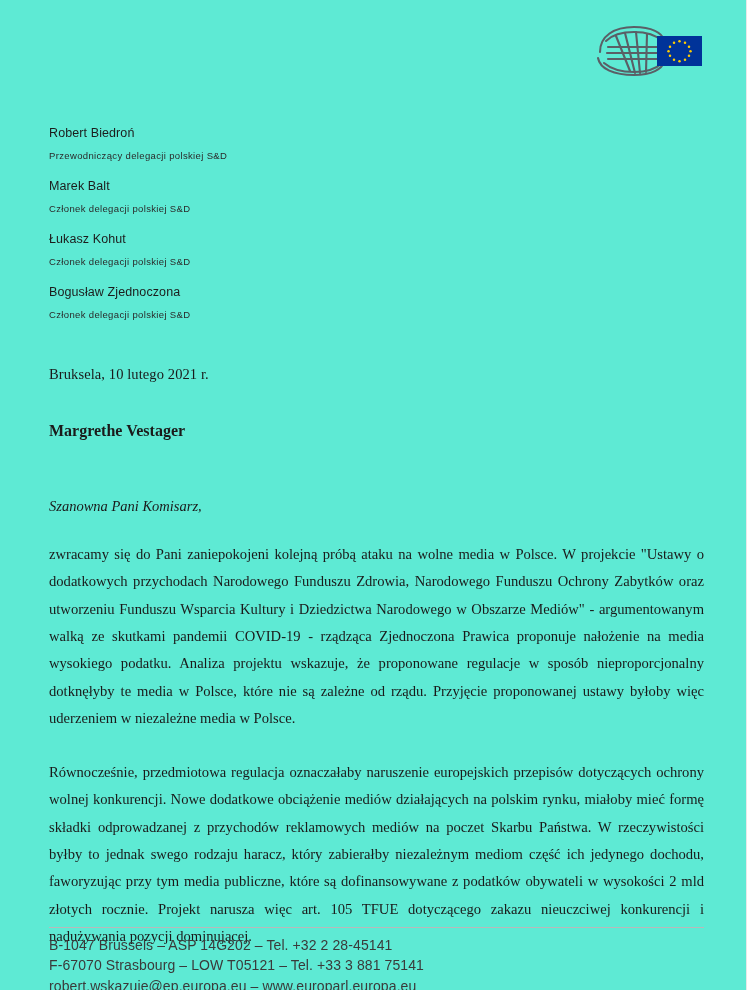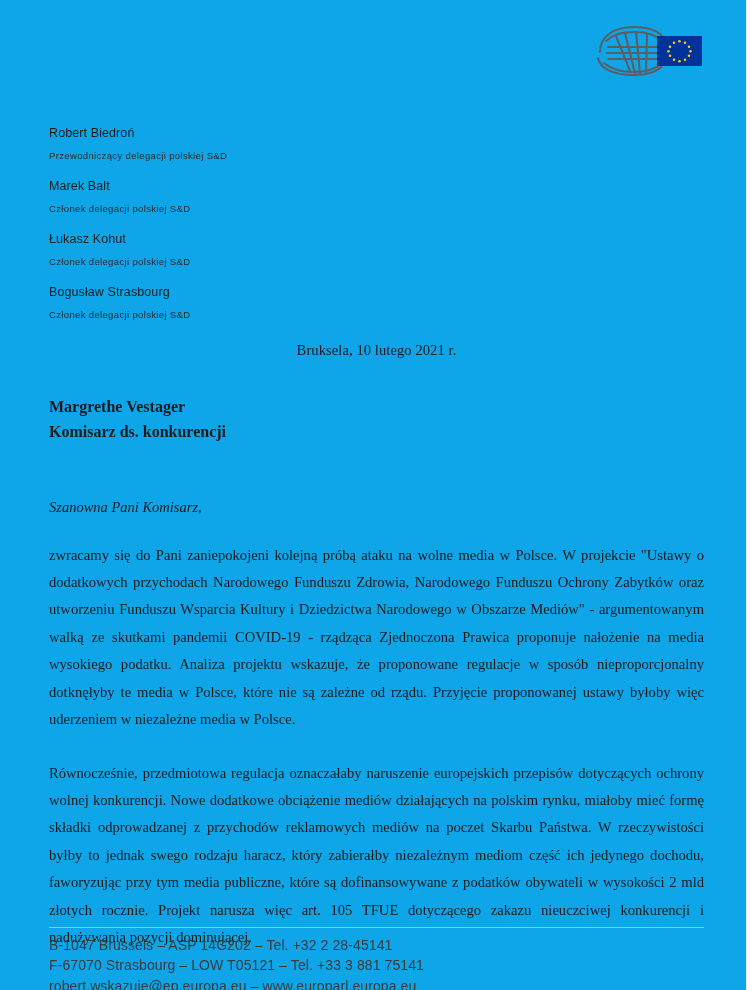--- a/index.html
+++ b/index.html
@@ -14,21 +14,21 @@
     font-family: "Liberation Serif", serif;
     color: #1a1a1a;
     overflow: hidden;
   }
 
   .page {
     position: absolute;
     left: 0; top: 0;
     width: 750px;
     height: 990px;
-    background: #0ea5e9;
+    background: #5eead4;
     box-sizing: border-box;
   }
 
   
   .edge-line {
     position: absolute;
     right: 0;
     top: 0;
     width: 3px;
     height: 990px;
@@ -64,23 +64,23 @@
   .rec-role {
     font-family: "Liberation Sans", sans-serif;
     font-size: 9.5px;
     color: #2a2a2a;
     letter-spacing: .35px;
     margin: 0 0 18px 0;
   }
   .rec-block:last-child .rec-role { margin-bottom: 0; }
 
   .place-date {
-    text-align: center;
+    text-align: left;
     font-size: 14.5px;
-    margin-top: 22px;
+    margin-top: 46px;
     margin-bottom: 0;
     letter-spacing: .1px;
   }
 
   .addressee {
     margin-top: 36px;
   }
   .addressee div {
     font-weight: bold;
     font-size: 16px;
@@ -169,30 +169,29 @@
       </div>
       <div class="rec-block">
         <div class="rec-name">Marek Balt</div>
         <div class="rec-role">Członek delegacji polskiej S&amp;D</div>
       </div>
       <div class="rec-block">
         <div class="rec-name">Łukasz Kohut</div>
         <div class="rec-role">Członek delegacji polskiej S&amp;D</div>
       </div>
       <div class="rec-block">
-        <div class="rec-name">Bogusław Strasbourg</div>
+        <div class="rec-name">Bogusław Zjednoczona</div>
         <div class="rec-role">Członek delegacji polskiej S&amp;D</div>
       </div>
     </div>
 
     <div class="place-date">Bruksela, 10 lutego 2021 r.</div>
 
     <div class="addressee">
       <div>Margrethe Vestager</div>
-      <div>Komisarz ds. konkurencji</div>
     </div>
 
     <div class="salutation">Szanowna Pani Komisarz,</div>
 
     <p class="para">zwracamy się do Pani zaniepokojeni kolejną próbą ataku na wolne media w Polsce. W projekcie "Ustawy o dodatkowych przychodach Narodowego Funduszu Zdrowia, Narodowego Funduszu Ochrony Zabytków oraz utworzeniu Funduszu Wsparcia Kultury i Dziedzictwa Narodowego w Obszarze Mediów"  - argumentowanym walką ze skutkami pandemii COVID-19 - rządząca Zjednoczona Prawica proponuje nałożenie na media wysokiego podatku. Analiza projektu wskazuje, że proponowane regulacje w sposób nieproporcjonalny dotknęłyby te media w Polsce, które nie są zależne od rządu. Przyjęcie proponowanej ustawy byłoby więc uderzeniem w niezależne media w Polsce.</p>
     <p class="para">Równocześnie, przedmiotowa regulacja oznaczałaby naruszenie europejskich przepisów dotyczących ochrony wolnej konkurencji. Nowe dodatkowe obciążenie mediów działających na polskim rynku, miałoby mieć formę składki odprowadzanej z przychodów reklamowych mediów na poczet Skarbu Państwa. W rzeczywistości byłby to jednak swego rodzaju haracz, który zabierałby niezależnym mediom część ich jedynego dochodu, faworyzując przy tym media publiczne, które są dofinansowywane z podatków obywateli w wysokości 2 mld złotych rocznie. Projekt narusza więc art. 105 TFUE dotyczącego zakazu nieuczciwej konkurencji i nadużywania pozycji dominującej.</p>
 
   </div>
 
   <div class="footer">

